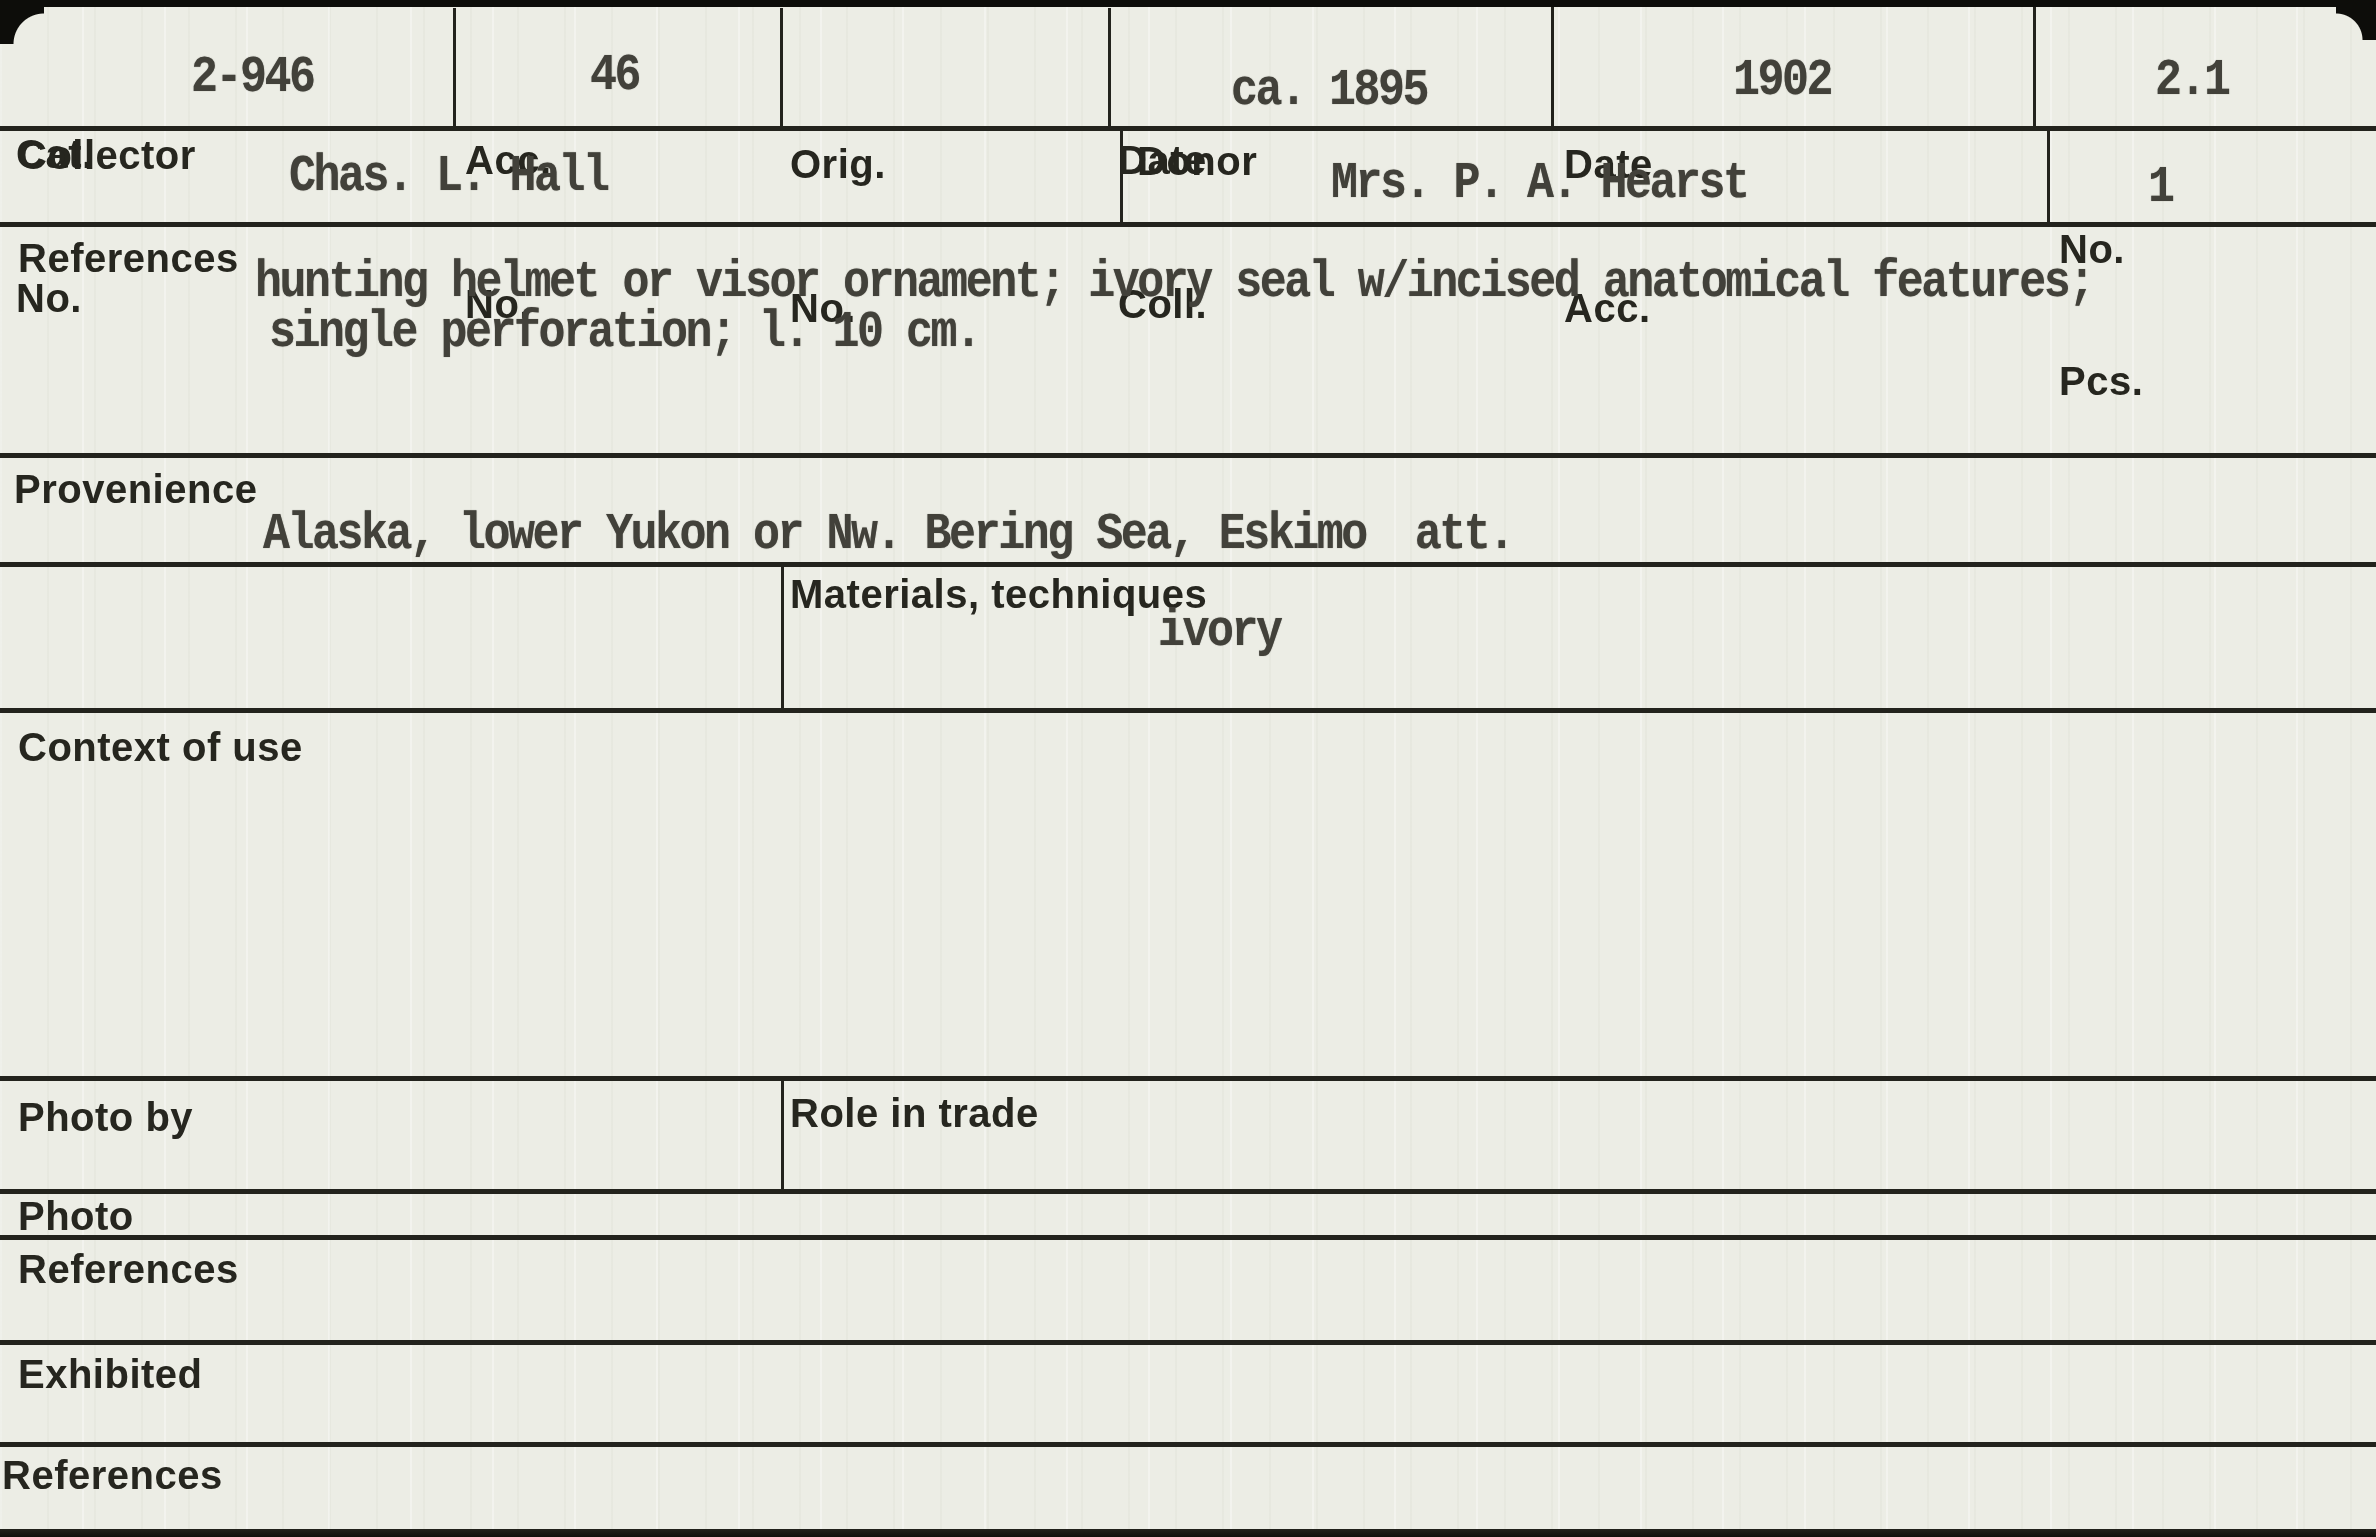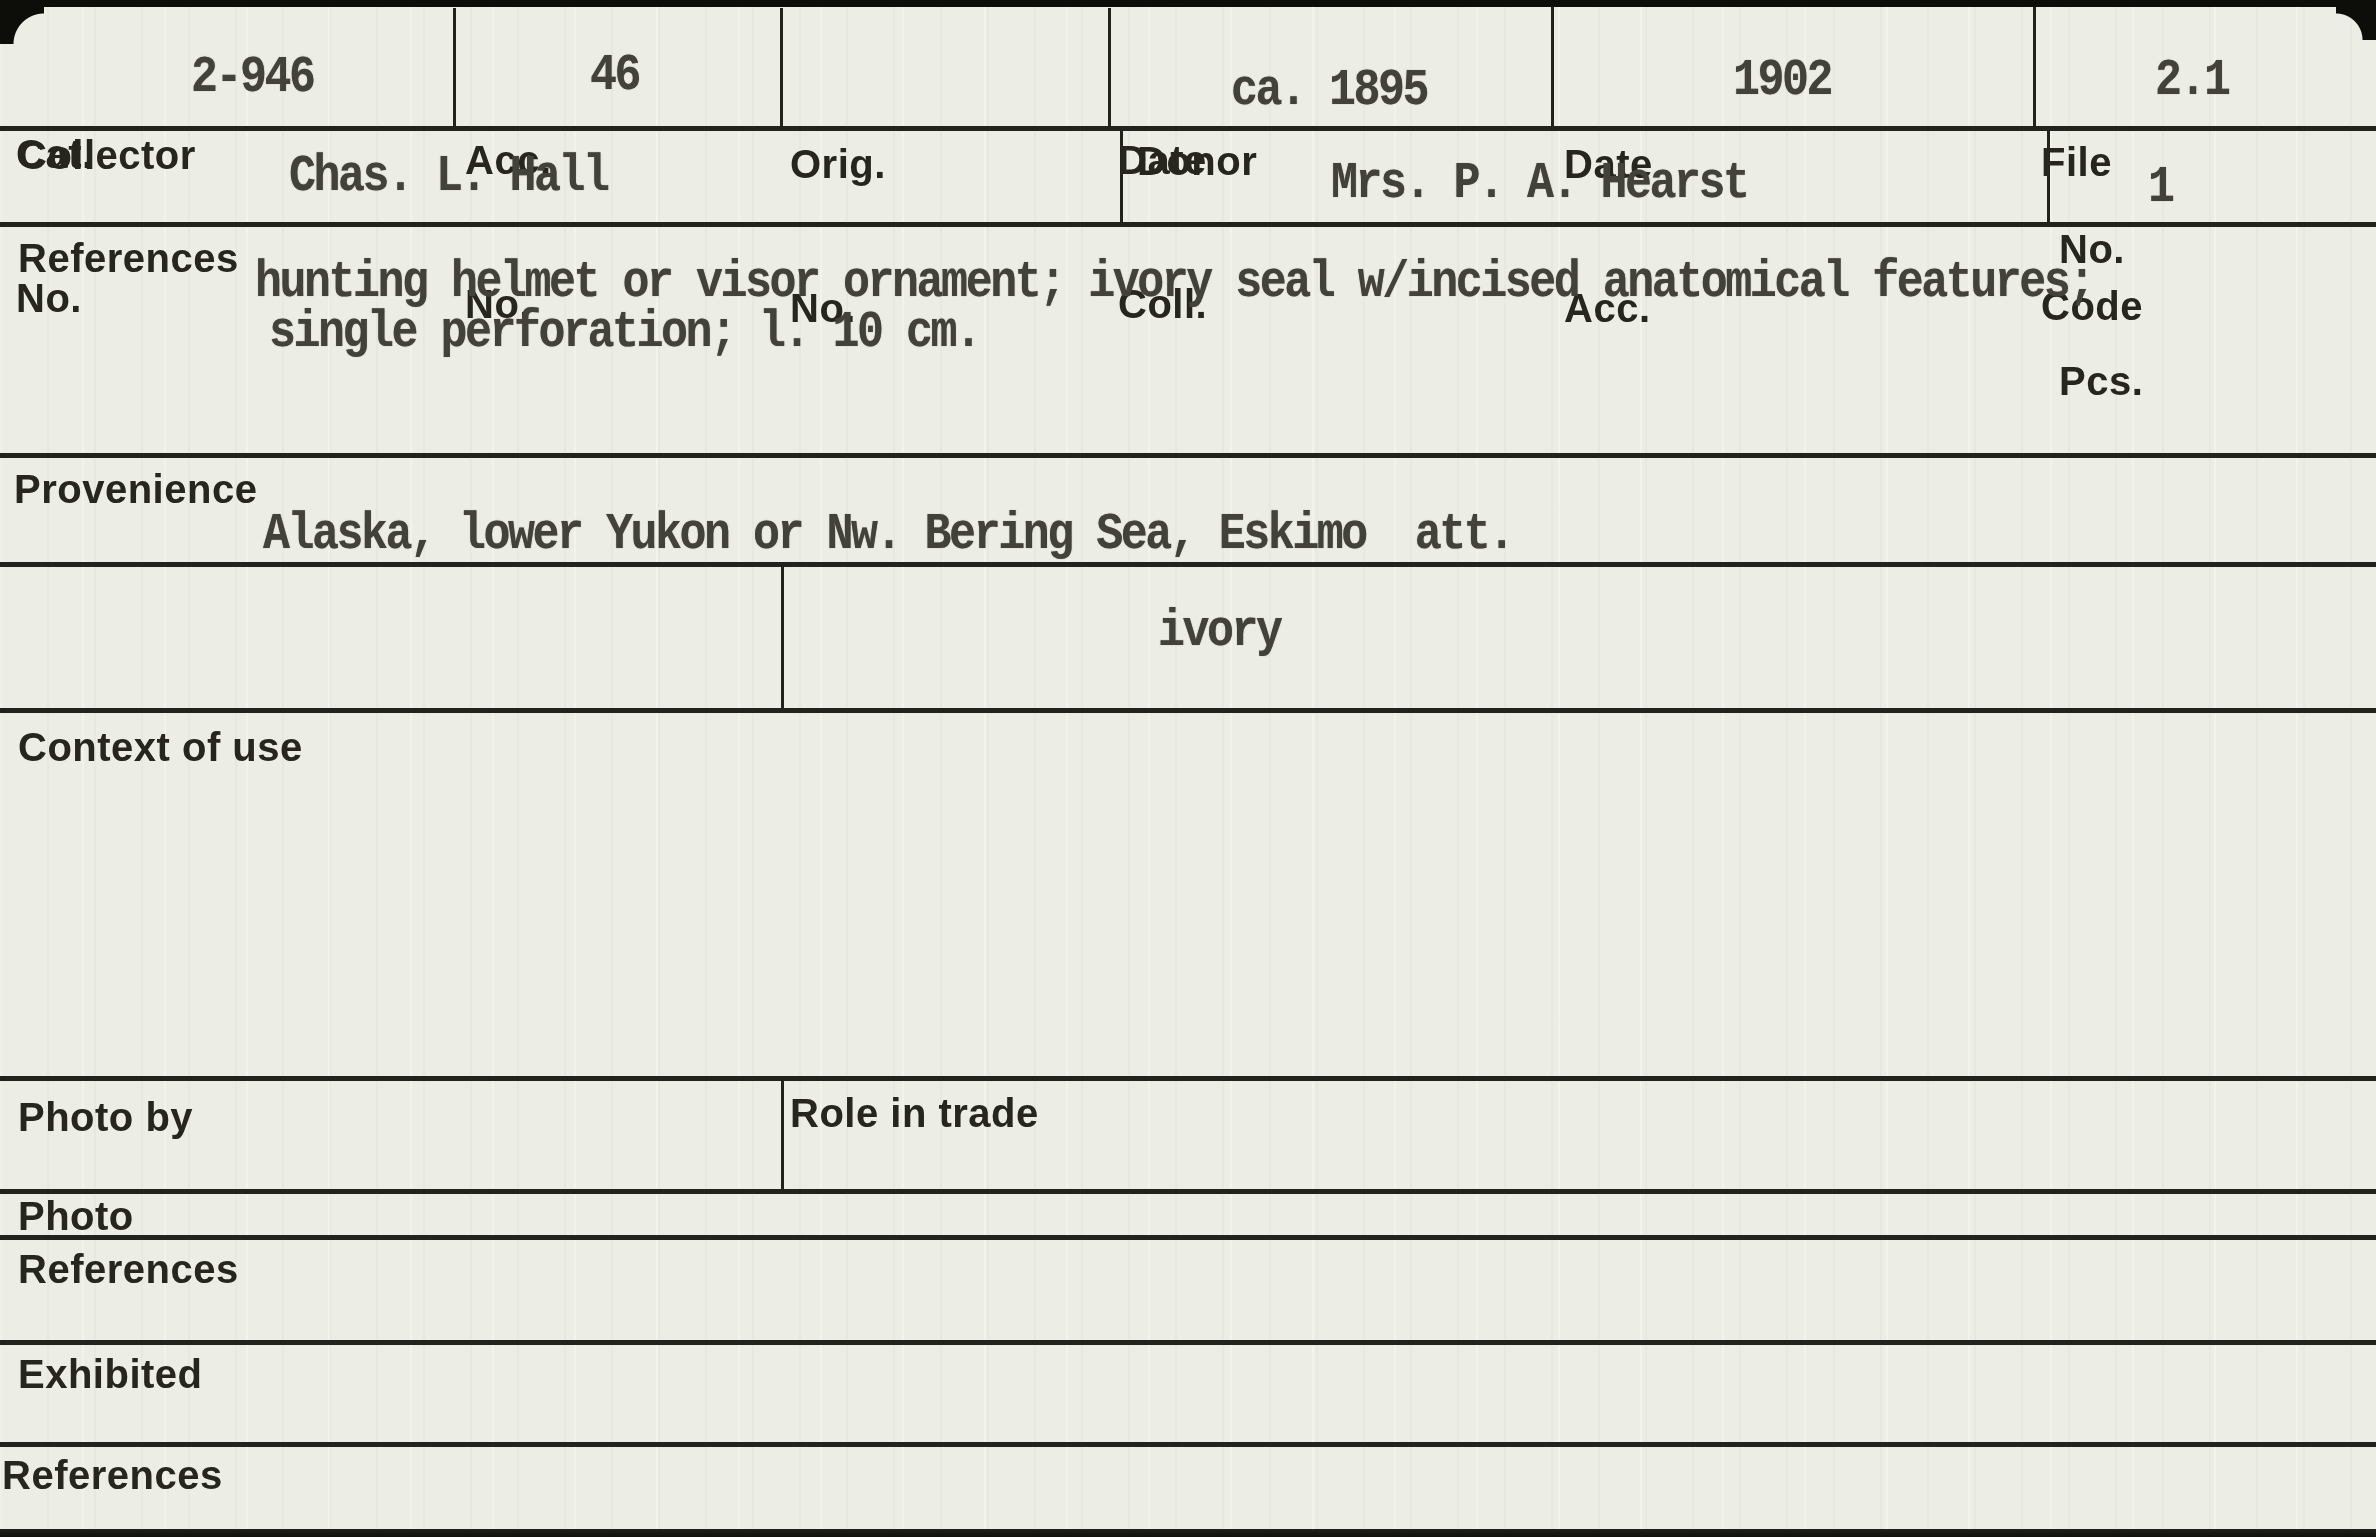--- a/index.html
+++ b/index.html
@@ -65,24 +65,20 @@
     <span class="ln">No.</span>
   </div>
   <div class="label" style="left:1118px;top:40px">
     <span class="ln">Date</span>
     <span class="ln">Coll.</span>
   </div>
   <div class="label" style="left:1564px;top:44px">
     <span class="ln">Date</span>
     <span class="ln">Acc.</span>
   </div>
-  <div class="label" style="left:2041px;top:42px">
-    <span class="ln">File</span>
-    <span class="ln">Code</span>
-  </div>
 
   <div class="typed" style="left:191px;top:48px">2-946</div>
   <div class="typed" style="left:590px;top:46px">46</div>
   <div class="typed" style="left:1231px;top:61px">ca. 1895</div>
   <div class="typed" style="left:1733px;top:51px">1902</div>
   <div class="typed" style="left:2155px;top:51px">2.1</div>
 
   <div class="label" style="left:18px;top:131px">Collector</div>
   <div class="typed" style="left:289px;top:147px">Chas. L. Hall</div>
   <div class="label" style="left:1137px;top:137px">Donor</div>
@@ -93,20 +89,21 @@
   </div>
   <div class="typed" style="left:2148px;top:158px">1</div>
 
   <div class="label" style="left:18px;top:234px">References</div>
   <div class="typed" style="left:255px;top:253px">hunting helmet or visor ornament; ivory seal w/incised anatomical features;</div>
   <div class="typed" style="left:269px;top:303px">single perforation; l. 10 cm.</div>
 
   <div class="label" style="left:14px;top:465px">Provenience</div>
   <div class="typed" style="left:263px;top:505px">Alaska, lower Yukon or Nw. Bering Sea, Eskimo  att.</div>
 
+  <div class="label" style="left:790px;top:570px">Materials, techniques</div>
   <div class="typed" style="left:1158px;top:602px">ivory</div>
 
   <div class="label" style="left:18px;top:723px">Context of use</div>
 
   <div class="label" style="left:18px;top:1093px">Photo by</div>
   <div class="label" style="left:790px;top:1089px">Role in trade</div>
 
   <div class="label" style="left:18px;top:1192px">Photo</div>
   <div class="label" style="left:18px;top:1245px">References</div>
   <div class="label" style="left:18px;top:1350px">Exhibited</div>

